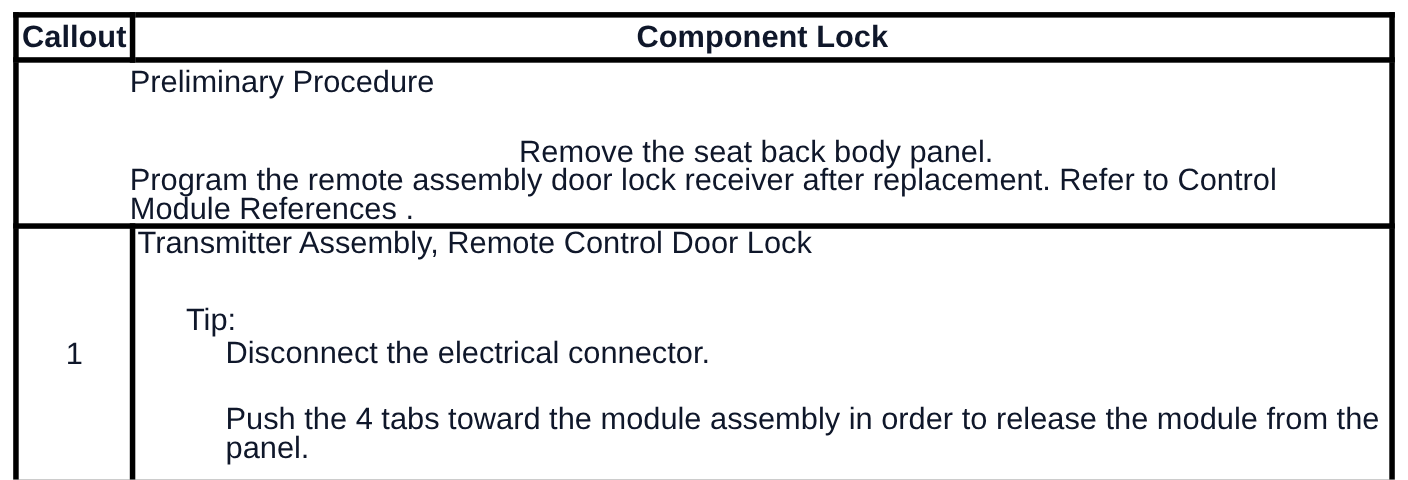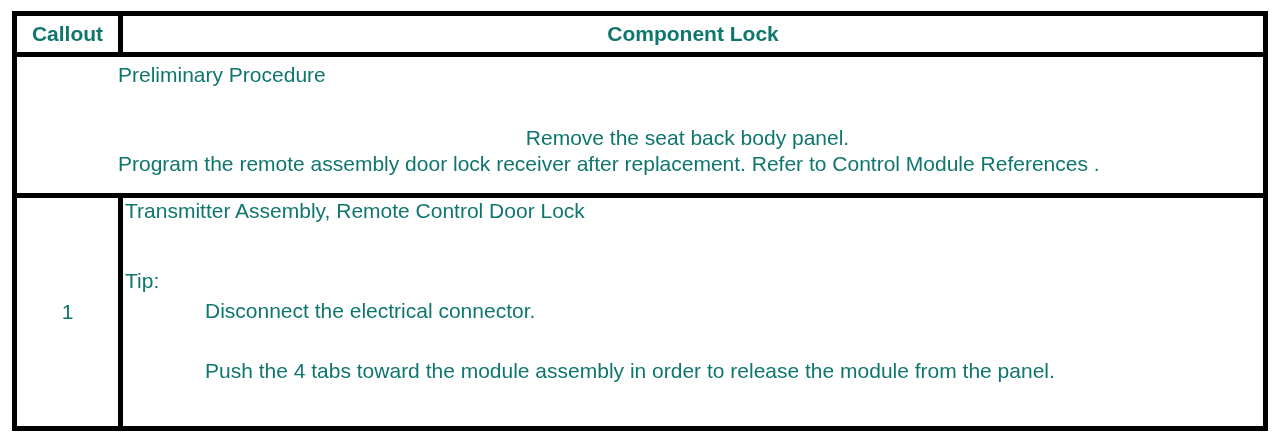--- a/index.html
+++ b/index.html
@@ -22,22 +22,22 @@
     left: 12px;
     top: 11px;
     width: 1256px;
     border-collapse: collapse;
     table-layout: fixed;
   }
   .doc-table th,
   .doc-table td {
     border: 5px solid #000000;
     padding: 0;
-    color: #0f766e;
-    font-size: 21px;
+    color: #0f172a;
+    font-size: 28px;
     line-height: 26px;
   }
   col.col-callout { width: 106px; } 
   col.col-name    { width: auto; }
   .doc-table thead th {
     height: 36px;
     font-weight: bold;
     text-align: center;
     vertical-align: middle;
   }
@@ -52,21 +52,21 @@
     vertical-align: middle;
     font-weight: normal;
   }
   td.td-component {
     vertical-align: top;
     padding: 0 6px 0 2px;
   }
   p { margin: 0; }
   .bold { font-weight: normal; }
   .prelim-step-first { margin-top: 37px; text-align: center; }
-  .tip-label { margin-top: 44px; }
+  .tip-label { margin-top: 44px; margin-left: 44px; }
   .tip-step { margin-left: 80px; margin-top: 4px; }
   .tip-step-gap { margin-top: 34px; }
 </style>
 </head>
 <body>
 
 <div class="page">
   <table class="doc-table">
     <colgroup>
       <col class="col-callout">

